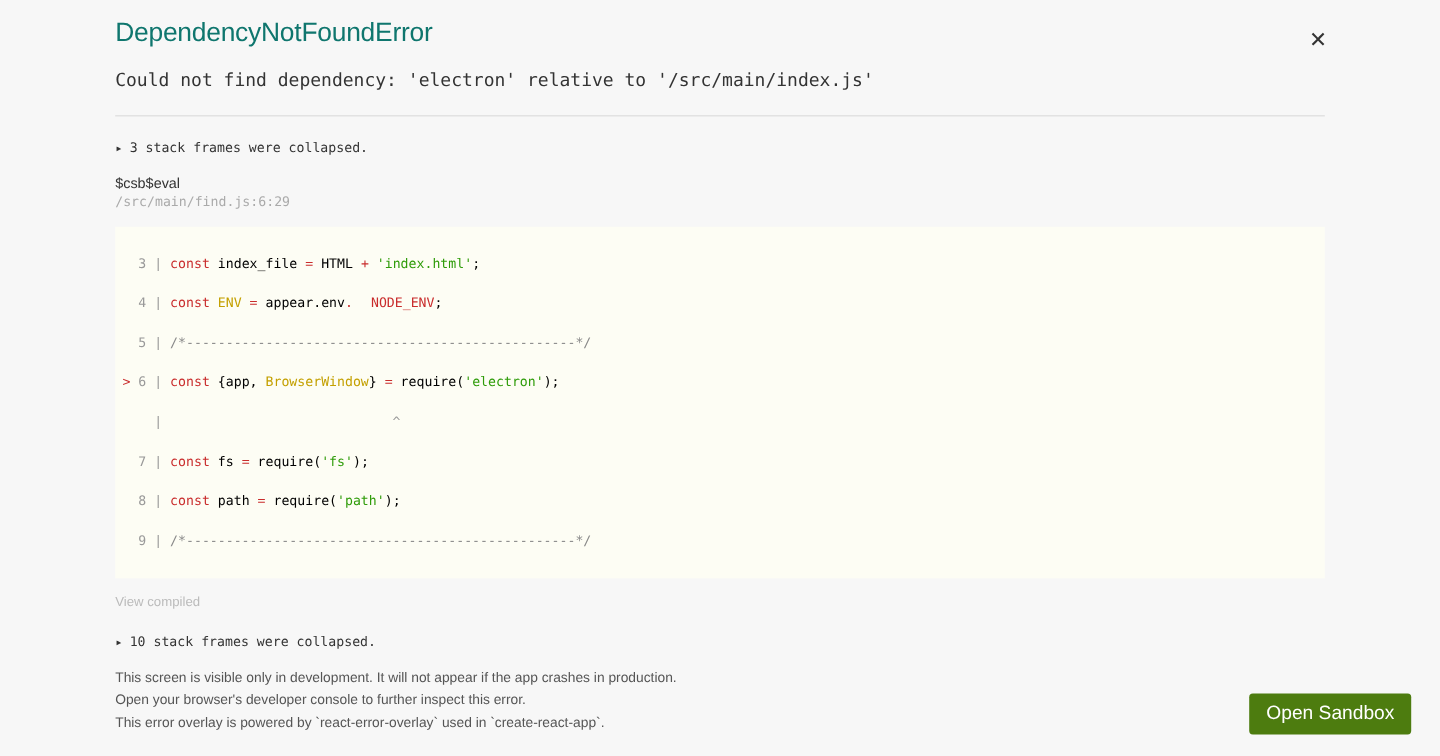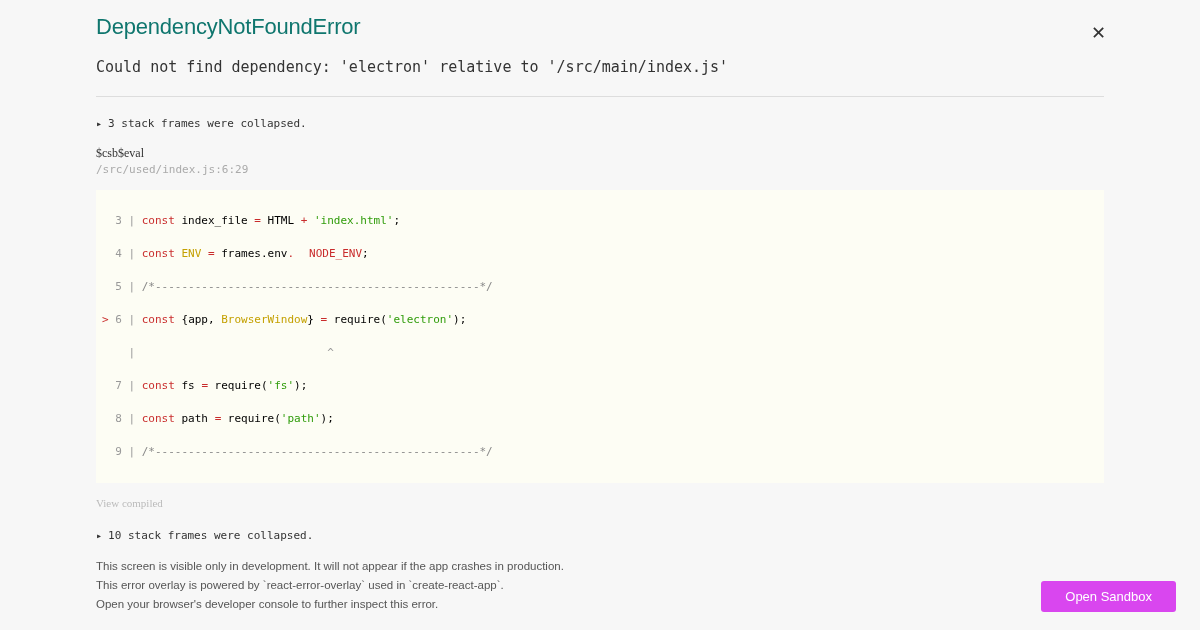--- a/index.html
+++ b/index.html
@@ -56,21 +56,21 @@
       user-select: none;
       margin-bottom: 16px;
     }
     .collapsed-frames::before {
       content: "▸";
       font-size: 10px;
       margin-right: 6px;
       display: inline-block;
     }
     .frame-label {
-      font-family: Liberation Serif, serif;
+      font-family: Liberation Sans, sans-serif;
       font-size: 12px;
       color: #333;
       margin-bottom: 2px;
     }
     .frame-location {
       font-family: Menlo, Consolas, monospace;
       font-size: 11px;
       color: #aaa;
       margin-bottom: 14px;
     }
@@ -90,79 +90,79 @@
       color: #999;
     }
     .kw-const { color: #c92c2c; }
     .kw-op { color: #c92c2c; }
     .kw-prop { color: #c92c2c; margin-left: 15px; }
     .kw-ident { color: #c4a000; }
     .kw-string { color: #2f9c0a; text-align: right; }
     .kw-comment { color: #888; }
     .highlight-arrow { color: #c92c2c; }
     .view-compiled {
-      font-family: Liberation Serif, serif;
+      font-family: Liberation Sans, sans-serif;
       font-size: 11px;
       color: #bbb;
       margin-bottom: 20px;
       cursor: pointer;
     }
     .footer-text {
       font-size: 11.5px;
       color: #555;
       line-height: 1.5;
       margin-top: 4px;
     }
     .footer-text p {
       margin-bottom: 2px;
     }
     .open-sandbox {
       position: absolute;
       bottom: 18px;
       right: 24px;
-      background: #d946ef;
+      background: #4d7c0f;
       color: #fff;
-      padding: 8px 24px;
-      font-size: 13px;
+      padding: 8px 14px;
+      font-size: 16px;
       border-radius: 3px;
       cursor: pointer;
       font-family: -apple-system, BlinkMacSystemFont, "Segoe UI", Helvetica, Arial, sans-serif;
     }
   </style>
 </head>
 <body>
 
 <div class="container">
   <div class="header">
     <h1 class="title">DependencyNotFoundError</h1>
     <div class="close-btn">✕</div>
   </div>
   <div class="message">Could not find dependency: 'electron' relative to '/src/main/index.js'</div>
   <hr class="divider">
 
   <div class="collapsed-frames">3 stack frames were collapsed.</div>
 
   <div class="frame-label">$csb$eval</div>
-  <div class="frame-location">/src/used/index.js:6:29</div>
+  <div class="frame-location">/src/main/find.js:6:29</div>
 
   <div class="code-block">
 <div class="code-line"><span class="gutter">  3 | </span><span class="kw-const">const</span><span> index_file </span><span class="kw-op">=</span><span> HTML </span><span class="kw-op">+</span><span class="kw-string"> 'index.html'</span><span>;</span></div>
-<div class="code-line"><span class="gutter">  4 | </span><span class="kw-const">const</span><span class="kw-ident"> ENV </span><span class="kw-op">=</span><span> frames</span><span>.</span><span>env</span><span class="kw-op">.</span><span class="kw-prop">NODE_ENV</span><span>;</span></div>
+<div class="code-line"><span class="gutter">  4 | </span><span class="kw-const">const</span><span class="kw-ident"> ENV </span><span class="kw-op">=</span><span> appear</span><span>.</span><span>env</span><span class="kw-op">.</span><span class="kw-prop">NODE_ENV</span><span>;</span></div>
 <div class="code-line"><span class="gutter">  5 | </span><span class="kw-comment">/*-------------------------------------------------*/</span></div>
 <div class="code-line"><span class="highlight-arrow">&gt; </span><span class="gutter">6 | </span><span class="kw-const">const</span><span> {</span><span>app</span><span>, </span><span class="kw-ident">BrowserWindow</span><span>} </span><span class="kw-op">=</span><span> require(</span><span class="kw-string">'electron'</span><span>);</span></div>
 <div class="code-line"><span class="gutter">    |                             ^</span></div>
 <div class="code-line"><span class="gutter">  7 | </span><span class="kw-const">const</span><span> fs </span><span class="kw-op">=</span><span> require(</span><span class="kw-string">'fs'</span><span>);</span></div>
 <div class="code-line"><span class="gutter">  8 | </span><span class="kw-const">const</span><span> path </span><span class="kw-op">=</span><span> require(</span><span class="kw-string">'path'</span><span>);</span></div>
 <div class="code-line"><span class="gutter">  9 | </span><span class="kw-comment">/*-------------------------------------------------*/</span></div>
 </div>
 
   <div class="view-compiled">View compiled</div>
 
   <div class="collapsed-frames">10 stack frames were collapsed.</div>
 
   <div class="footer-text">
     <p>This screen is visible only in development. It will not appear if the app crashes in production.</p>
+    <p>Open your browser's developer console to further inspect this error.</p>
     <p>This error overlay is powered by `react-error-overlay` used in `create-react-app`.</p>
-    <p>Open your browser's developer console to further inspect this error.</p>
   </div>
 </div>
 
 <div class="open-sandbox">Open Sandbox</div>
 
 </body></html>

